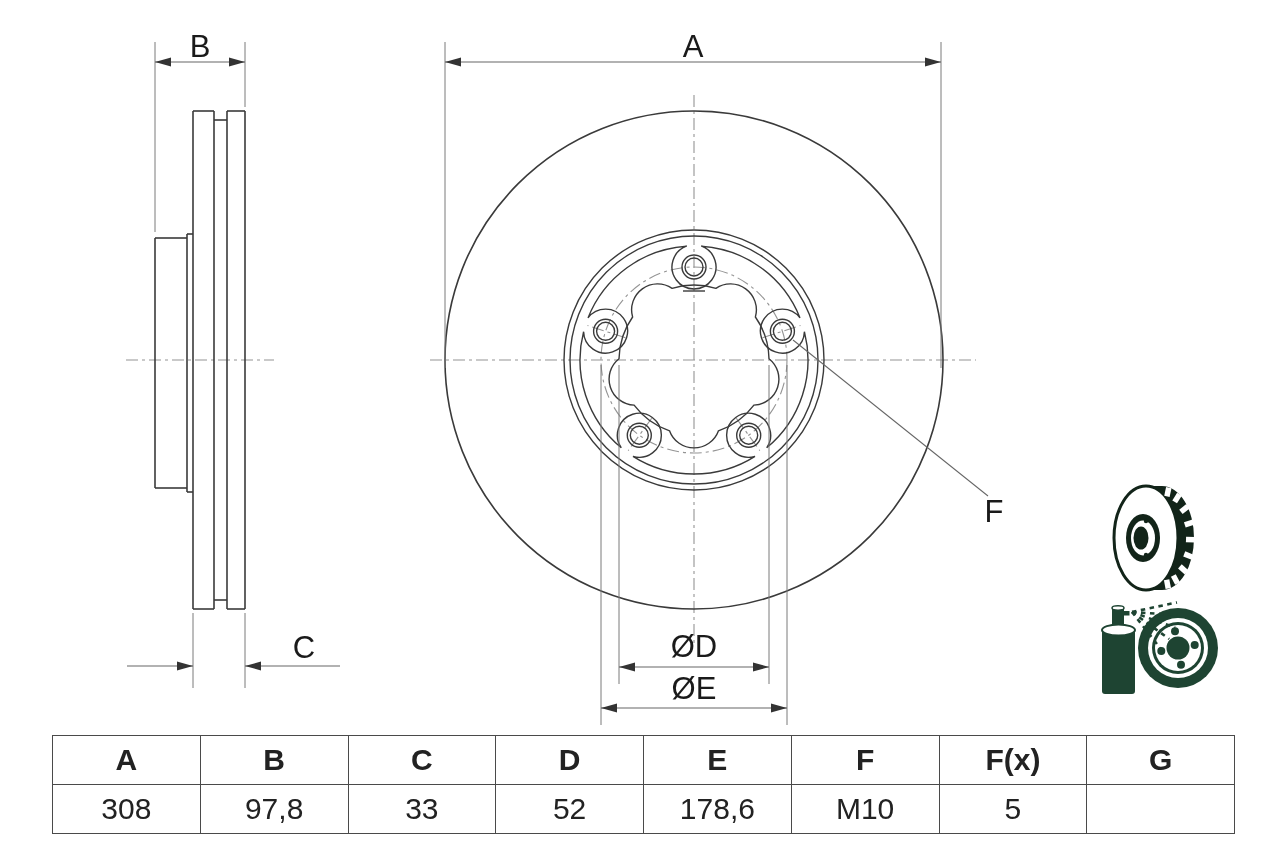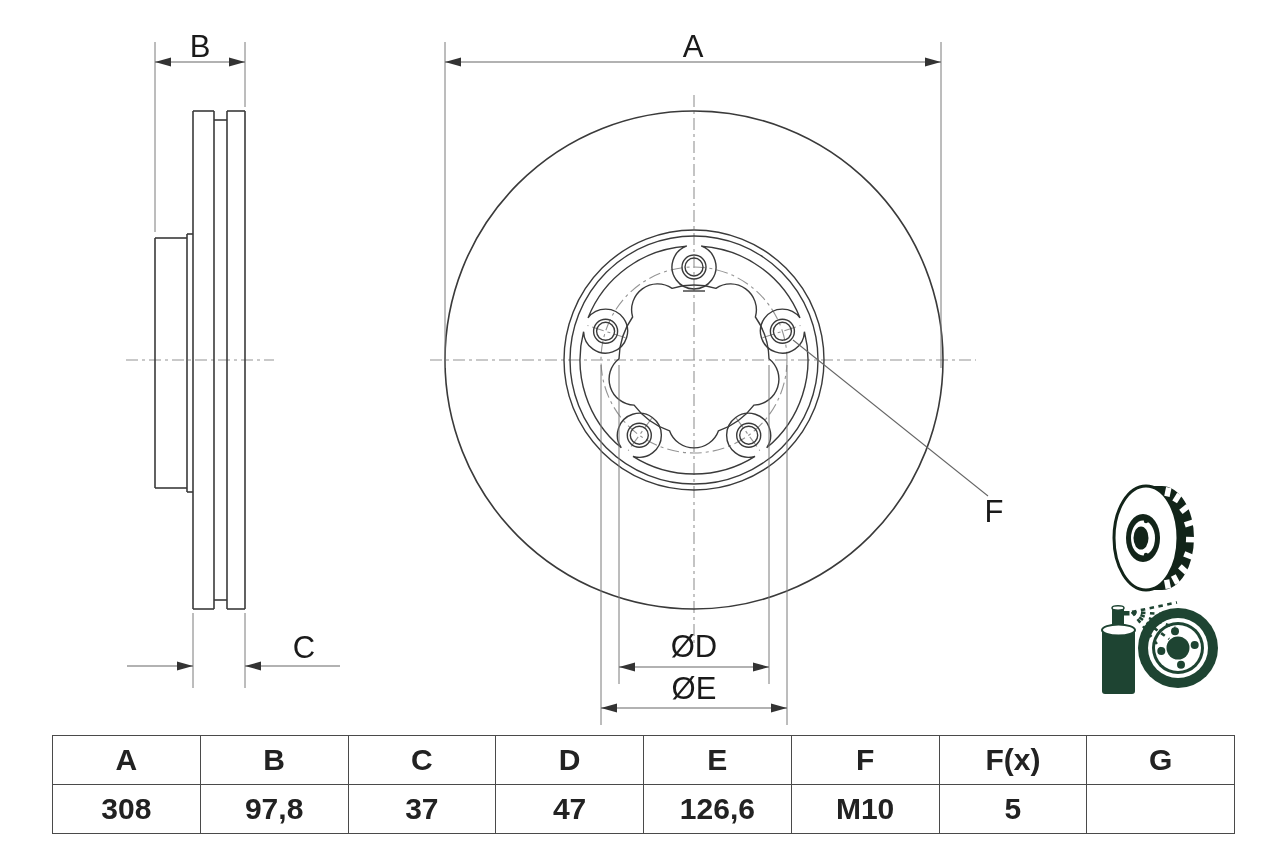--- a/index.html
+++ b/index.html
@@ -13,21 +13,21 @@
   .dimline{stroke:#666666;stroke-width:1.1;fill:none;}
   .arrow{fill:#333333;stroke:none;}
   .centerline{stroke:#949494;stroke-width:1.1;fill:none;stroke-dasharray:12 4 3 4;}
   .dimtext{font-size:31px;fill:#1a1a1a;}
   
   #spec-table{position:absolute;left:52px;top:735px;width:1183px;height:96px;
               border-collapse:collapse;table-layout:fixed;}
   #spec-table th,#spec-table td{border:1.6px solid #4a4a4a;text-align:center;
               vertical-align:middle;color:#222;height:48px;padding:0;}
   #spec-table th{font-size:30px;font-weight:bold;}
-  #spec-table td{font-size:30px;font-weight:bold;}
+  #spec-table td{font-size:30px;font-weight:normal;}
   .icon-dark{fill:#122419;}
   .icon-green{fill:#1e4432;}
 </style>
 </head>
 <body>
 
 <div id="page">
 
 <svg id="drawing" width="1280" height="735" viewBox="0 0 1280 735">
 
@@ -236,23 +236,23 @@
     <th>C</th>
     <th>D</th>
     <th>E</th>
     <th>F</th>
     <th>F(x)</th>
     <th>G</th>
   </tr>
   <tr>
     <td>308</td>
     <td>97,8</td>
-    <td>37</td>
-    <td>47</td>
-    <td>126,6</td>
+    <td>33</td>
+    <td>52</td>
+    <td>178,6</td>
     <td>M10</td>
     <td>5</td>
     <td></td>
   </tr>
 </tbody>
     </table>
 
 </div>
 
 </body></html>

